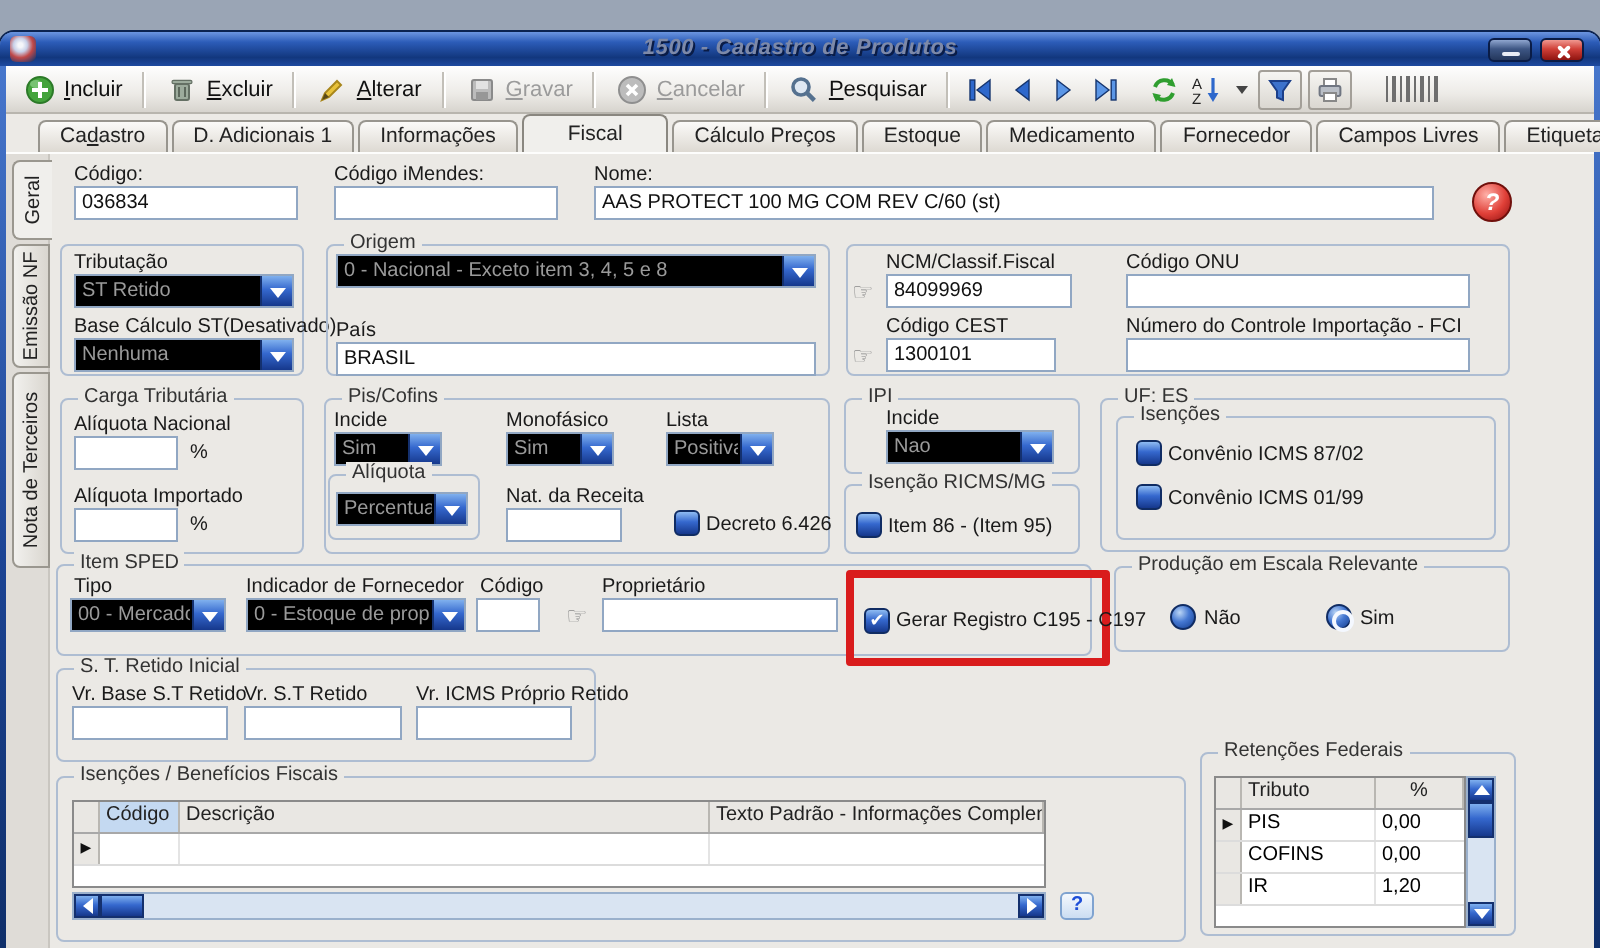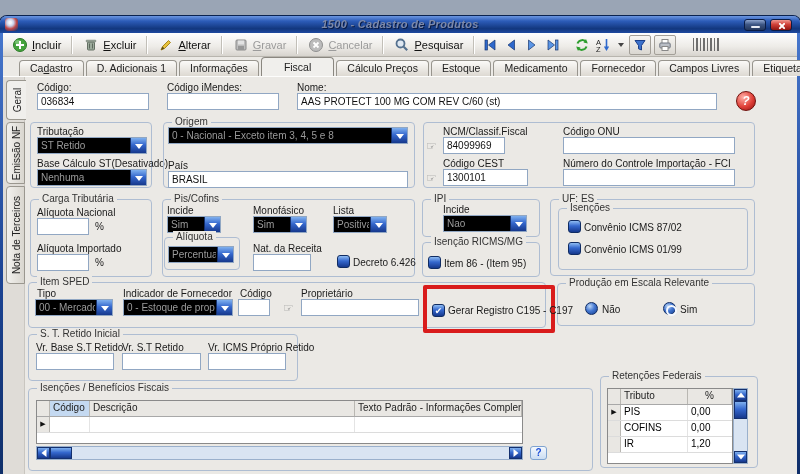--- a/index.html
+++ b/index.html
@@ -286,21 +286,21 @@
       <div class="combo disabled" style="left:165px;top:50px;width:240px">
           <span class="ct">0 - Nacional - Exceto item 3, 4, 5 e 8</span>
           <span class="cb"></span>
         </div>
       <span class="lbl u" style="left:165px;top:83px">País</span>
       <div class="input" style="left:165px;top:94px;width:240px">BRASIL</div>
 
       <div class="gb" style="left:420px;top:45px;width:332px;height:66px"></div>
       <span class="pointer" style="left:423px;top:63px">☞</span>
       <span class="lbl u" style="left:440px;top:49px">NCM/Classif.Fiscal</span>
-      <div class="input" style="left:440px;top:60px;width:62px">84099969</div>
+      <div class="input" style="left:440px;top:60px;width:93px">84099969</div>
       <span class="lbl" style="left:560px;top:49px">Código ONU</span>
       <div class="input" style="left:560px;top:60px;width:172px"></div>
       <span class="pointer" style="left:423px;top:95px">☞</span>
       <span class="lbl" style="left:440px;top:81px">Código CEST</span>
       <div class="input" style="left:440px;top:92px;width:85px">1300101</div>
       <span class="lbl" style="left:560px;top:81px">Número do Controle Importação - FCI</span>
       <div class="input" style="left:560px;top:92px;width:172px"></div>
 
       <div class="gb" style="left:27px;top:122px;width:122px;height:78px">
           <span class="cap">Carga Tributária</span>

